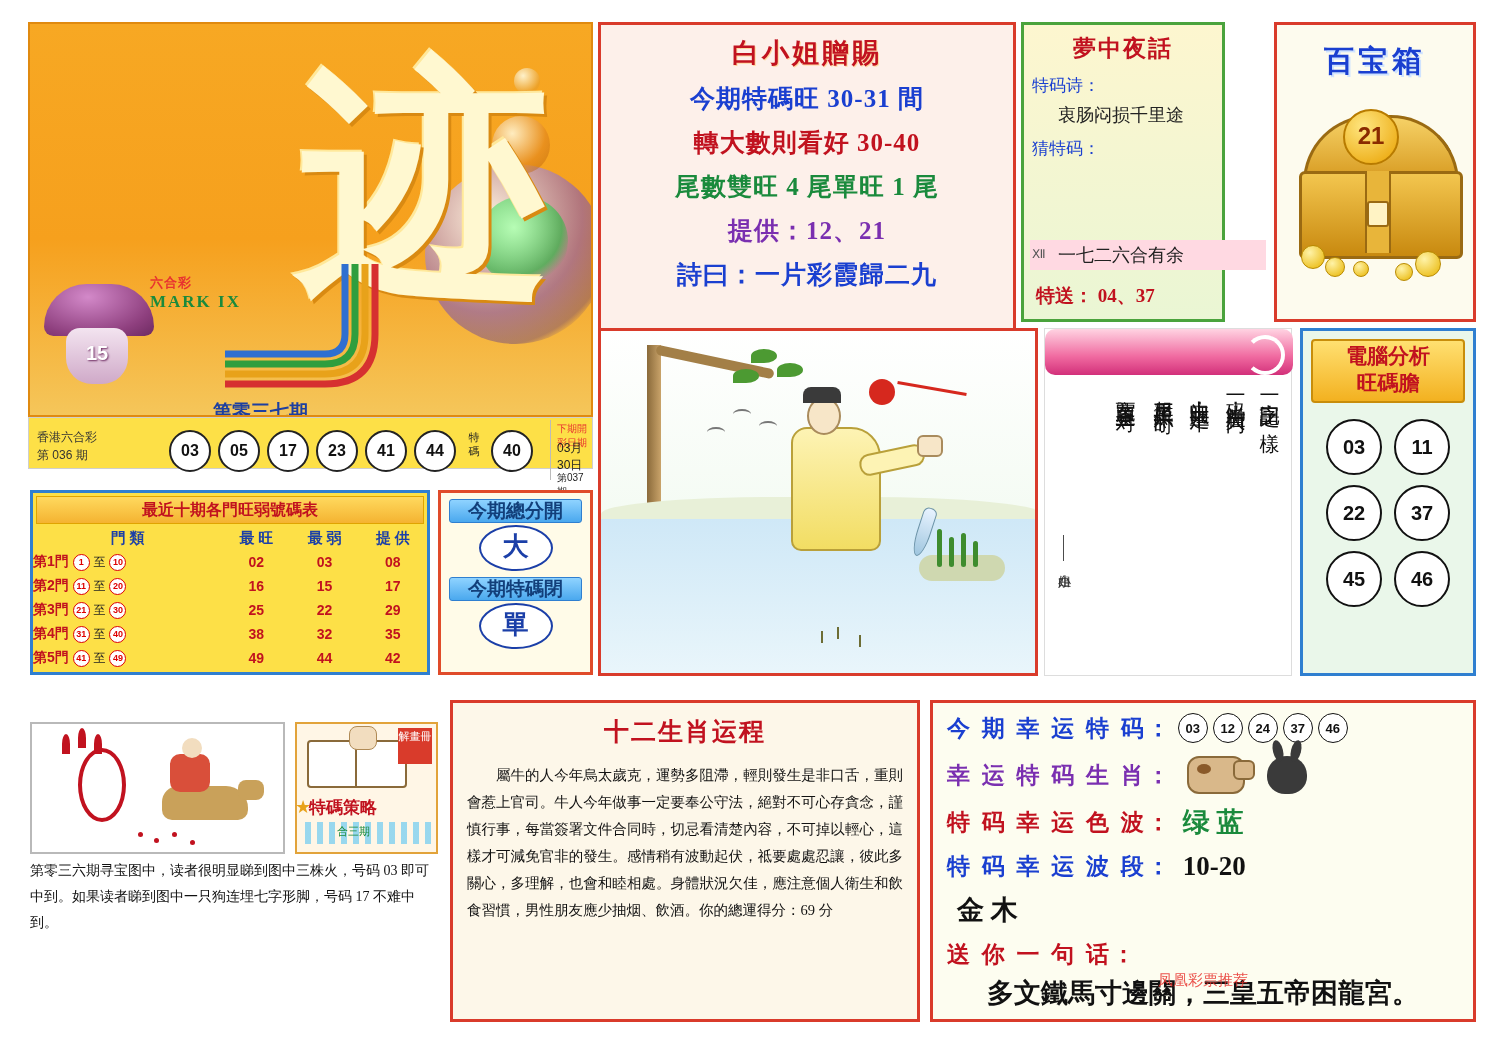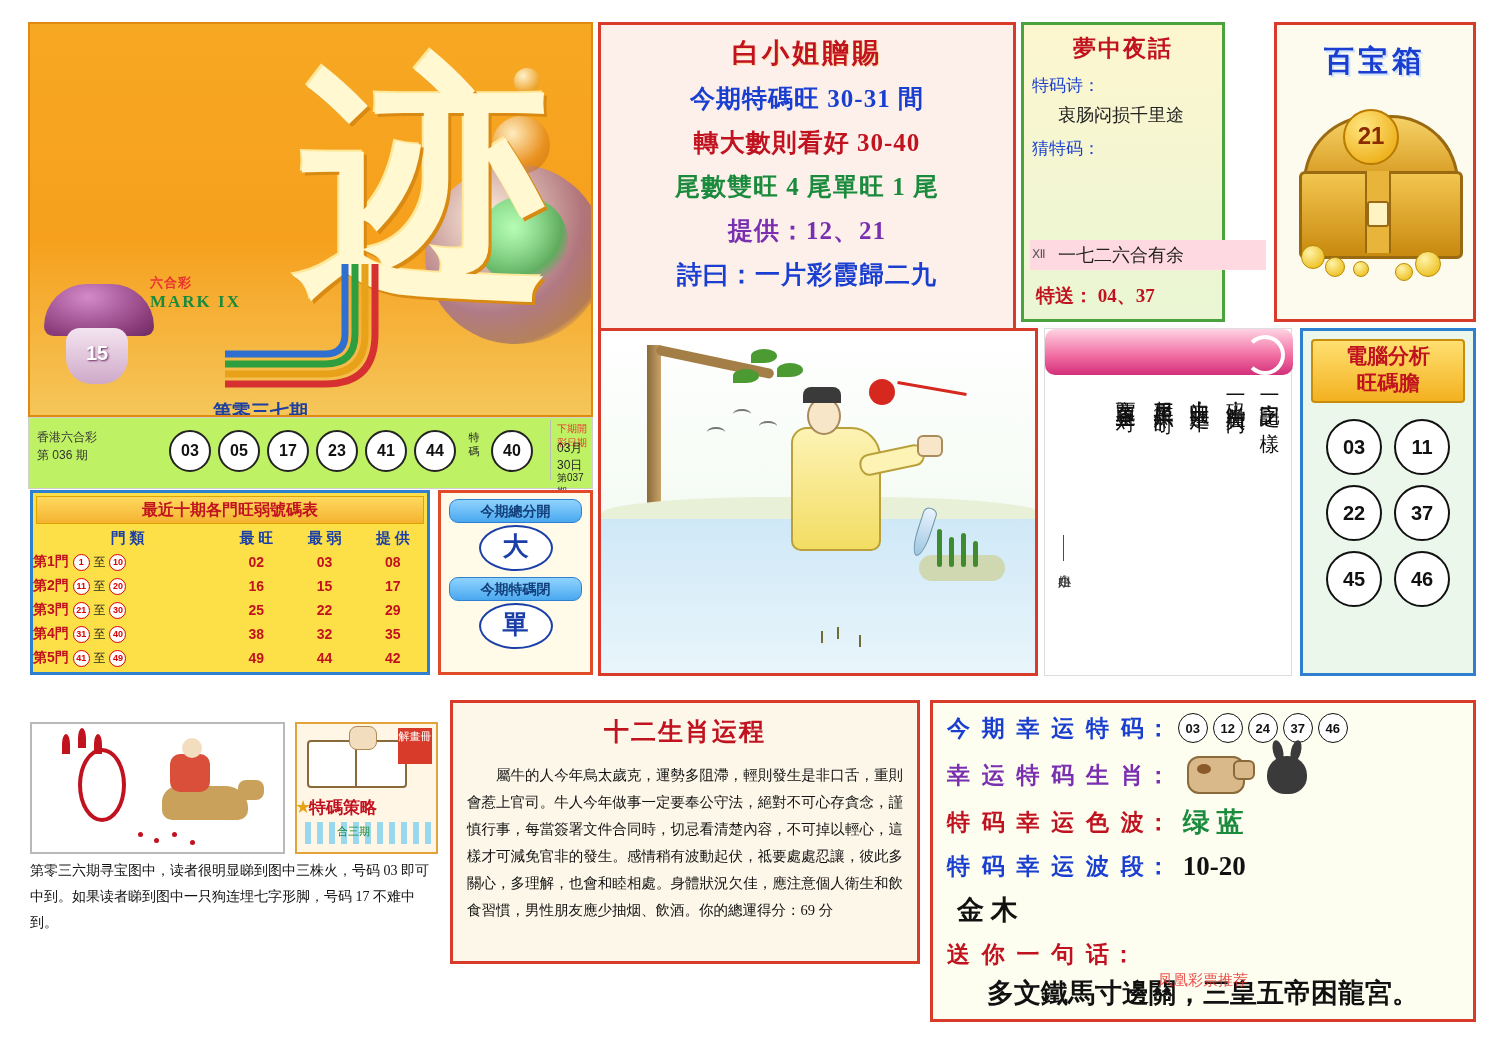--- a/index.html
+++ b/index.html
@@ -63,21 +63,21 @@
     position:absolute;left:22px;top:48px;width:62px;height:56px;
     background:linear-gradient(180deg,#f3e4f0,#cfa9c8);
     border-radius:14px 14px 26px 26px;
   }
   #mushroom .num{
     position:absolute;left:30px;top:62px;width:46px;text-align:center;
     color:#fff;font-weight:bold;font-size:20px;text-shadow:1px 1px 2px #6d2a61;
   }
 
   
-  #drawrow{left:28px;top:417px;width:565px;height:72px;background:#bef264;border:1px solid #cfcfcf;padding-left:20px;}
+  #drawrow{left:28px;top:417px;width:565px;height:52px;background:#fde047;border:1px solid #cfcfcf;padding-left:20px;}
   #drawrow .lbl{position:absolute;left:8px;top:10px;font-size:12px;color:#333;line-height:18px;}
   .ball{
     position:absolute;top:12px;width:38px;height:38px;border-radius:50%;
     background:#fff;border:2px solid #222;color:#111;font-weight:bold;font-size:16px;
     display:flex;align-items:center;justify-content:center;
     font-family:"Liberation Sans", sans-serif;
   }
   #drawrow .temaLbl{position:absolute;left:437px;top:12px;font-size:11px;color:#222;width:16px;line-height:14px;text-align:center;}
   #drawrow .nextLbl{position:absolute;left:528px;top:4px;font-size:10px;color:#e8342f;}
   #drawrow .nextDate{position:absolute;left:528px;top:22px;font-size:12px;color:#222;}
@@ -99,21 +99,21 @@
   #stats .dot{
     display:inline-block;width:15px;height:15px;border-radius:50%;border:1px solid #d00;
     color:#d00;font-size:9px;line-height:15px;text-align:center;background:#fff;vertical-align:middle;
   }
   #stats .zhi{color:#222;font-weight:normal;font-size:12px;}
 
   
   #bigodd{left:438px;top:490px;width:155px;height:185px;background:#fffbe8;border:3px solid #e04b2a;}
   .tagbar{
     margin:6px 8px 2px;height:22px;background:linear-gradient(180deg,#8fd3ff,#4aa8ee);
-    border:1px solid #2f7fd0;border-radius:9px;color:#123f7a;font-weight:bold;font-size:14px;
+    border:1px solid #2f7fd0;border-radius:3px;color:#123f7a;font-weight:bold;font-size:19px;
     text-align:center;line-height:22px;
   }
   .bigword{
     margin:2px auto 6px;width:70px;height:42px;border-radius:50%;
     background:#fff;border:2px solid #1b3fa8;color:#1b3fa8;font-weight:bold;
     font-size:26px;text-align:center;line-height:40px;font-family:"Liberation Serif", serif;
   }
 
   
   #bxj{left:598px;top:22px;width:418px;height:372px;background:#fdf0ea;border:3px solid #d93b2b;}
@@ -231,21 +231,21 @@
   #tcl .book:before{content:"";position:absolute;left:46px;top:0;width:2px;height:44px;background:#8a6a3a;}
   #tcl .hand{position:absolute;left:52px;top:2px;width:26px;height:22px;background:#f2ddbf;border:1px solid #b08a55;border-radius:8px;}
   #tcl .stamp{position:absolute;right:4px;top:4px;width:34px;height:34px;background:#d93b2b;color:#fff;font-size:11px;line-height:12px;text-align:center;padding-top:2px;}
   #tcl .lbl{position:absolute;left:12px;top:72px;color:#c1121f;font-weight:bold;font-size:17px;font-family:"Liberation Serif", serif;}
   #tcl .star{position:absolute;left:-2px;top:72px;color:#e8a21a;font-size:18px;}
   #tcl .wave{position:absolute;left:8px;top:98px;width:126px;height:22px;
      background:repeating-linear-gradient(90deg,#7fd0f0 0 6px,transparent 6px 12px);opacity:.8;}
   #tcl .sub{position:absolute;left:40px;top:100px;font-size:11px;color:#1a8a3c;}
 
   
-  #sx{left:450px;top:700px;width:470px;height:264px;background:#fdf7e9;border:3px solid #d93b2b;}
+  #sx{left:450px;top:700px;width:470px;height:322px;background:#fdf7e9;border:3px solid #d93b2b;}
   #sx .hd{color:#c1121f;font-weight:bold;font-size:25px;text-align:center;margin-top:12px;font-family:"Liberation Serif", serif;letter-spacing:2px;}
   #sx .body{margin:14px 14px 0;font-size:14.5px;line-height:27px;color:#111;text-align:justify;font-family:"Liberation Serif", serif;text-indent:2em;}
 
   
   #lucky{left:930px;top:700px;width:546px;height:322px;background:#fdfdf0;border:3px solid #d93b2b;}
   #lucky .row{display:flex;align-items:center;margin:6px 0 0 14px;height:38px;}
   #lucky .k{font-family:"Liberation Serif", serif;font-size:23px;font-weight:bold;letter-spacing:3px;}
   #lucky .k.blue{color:#1a3fd0;}
   #lucky .k.red{color:#c1121f;}
   #lucky .k.green{color:#1a8a3c;}

